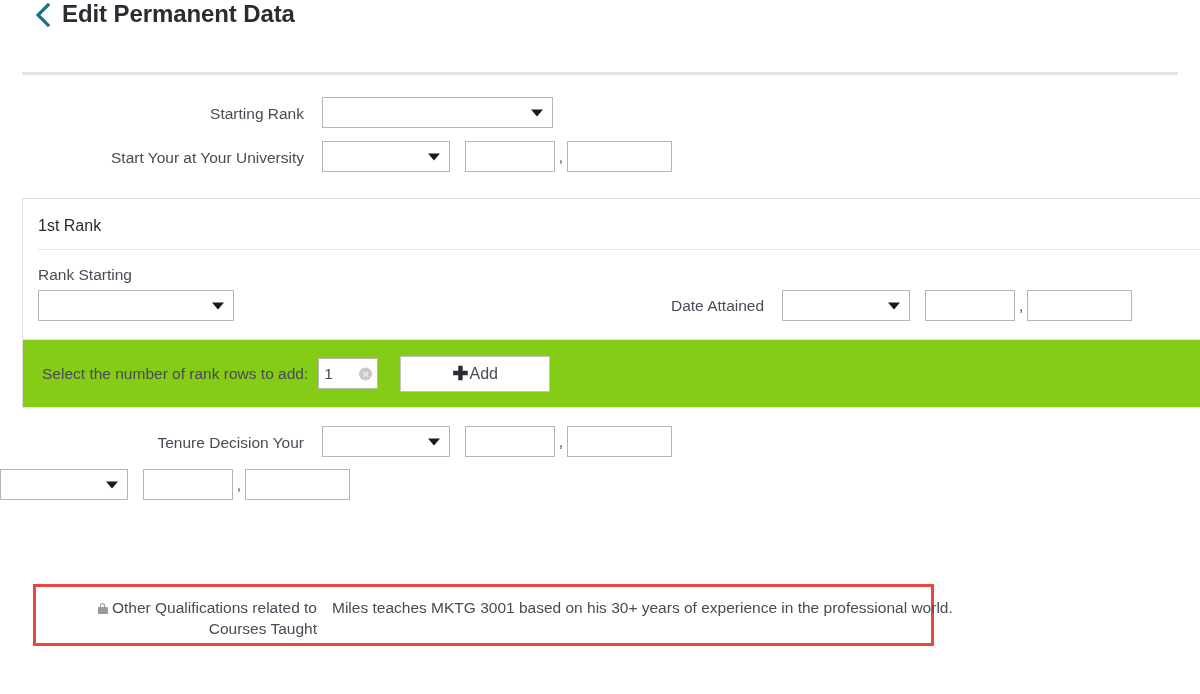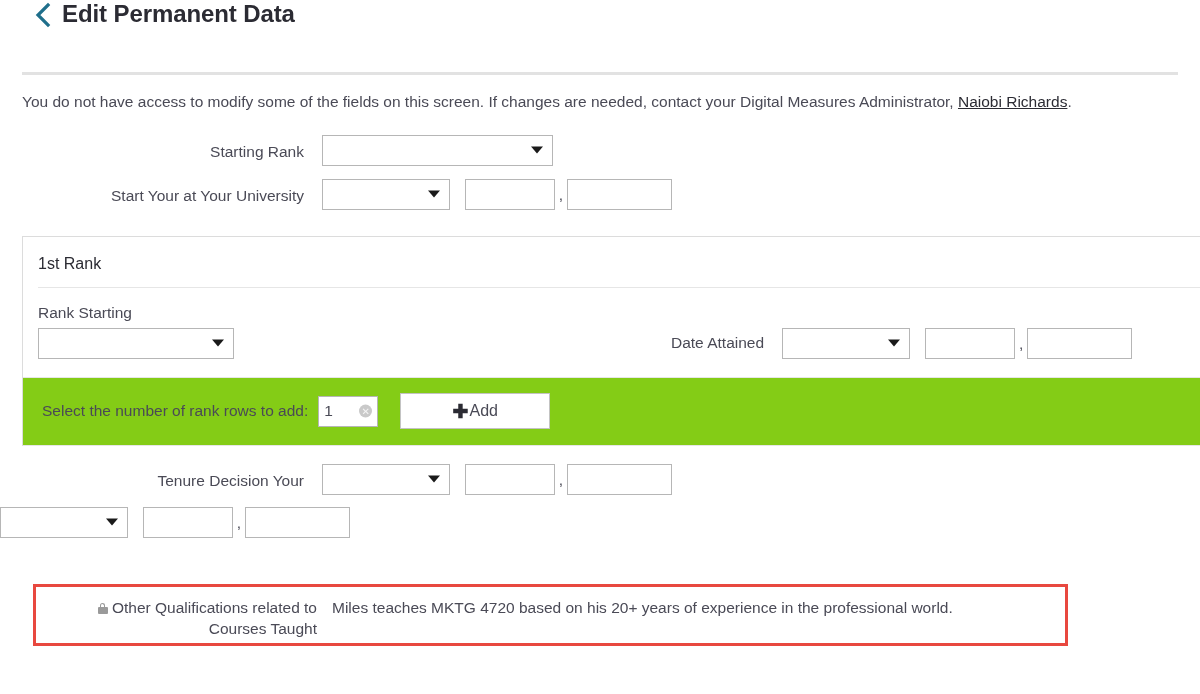--- a/index.html
+++ b/index.html
@@ -226,21 +226,21 @@
   }
 
   
   .lower-fields { padding-top: 12px; }
 
   
   .highlight-box {
     position: absolute;
     left: 33px;
     top: 584px;
-    width: 1035px;
+    width: 901px;
     height: 62px;
     border: 3px solid #e8483f;
     background: #fff;
     display: flex;
     align-items: flex-start;
   }
   .hl-label {
     width: 296px;
     flex: 0 0 296px;
     text-align: right;
@@ -291,21 +291,20 @@
     <div class="back-chevron">
       <svg width="16" height="26" viewBox="0 0 16 26" aria-hidden="true">
         <polyline points="13,3 3,13 13,23" fill="none" stroke="#1f6f8b" stroke-width="3.2" stroke-linecap="square" stroke-linejoin="miter"></polyline>
       </svg>
     </div>
     <div class="page-title">Edit Permanent Data</div>
   </div>
 
   <div class="header-divider"></div>
 
-  <div class="notice"><span>You do not have access to modify some of the fields on this screen. If changes are needed, contact your Digital Measures Administrator, </span><a href="#">Naiobi Richards</a><span>.</span></div>
 
   <div style="margin-top:22px;">
 
     <div class="form-row" style="margin-top:6px;">
       <div class="form-label">Starting Rank</div>
       <div class="field-area">
         <div class="select-box select-wide">
           <span class="caret"></span>
         </div>
       </div>
@@ -385,16 +384,16 @@
         <input class="text-input" type="text" style="margin-left: 15px;">
         <span class="comma">,</span>
         <input class="text-input" type="text" style="width: 105px;">
       </div>
     </div>
 
   </div>
 
   <div class="highlight-box">
     <div class="hl-label"><span class="lock-icon"><span class="shackle"></span><span class="body"></span></span><span>Other Qualifications related to Courses Taught</span></div>
-    <div class="hl-value">Miles teaches MKTG 4720 based on his 20+ years of experience in the professional world.</div>
+    <div class="hl-value">Miles teaches MKTG 3001 based on his 30+ years of experience in the professional world.</div>
   </div>
 
 </div>
 
 </body></html>

